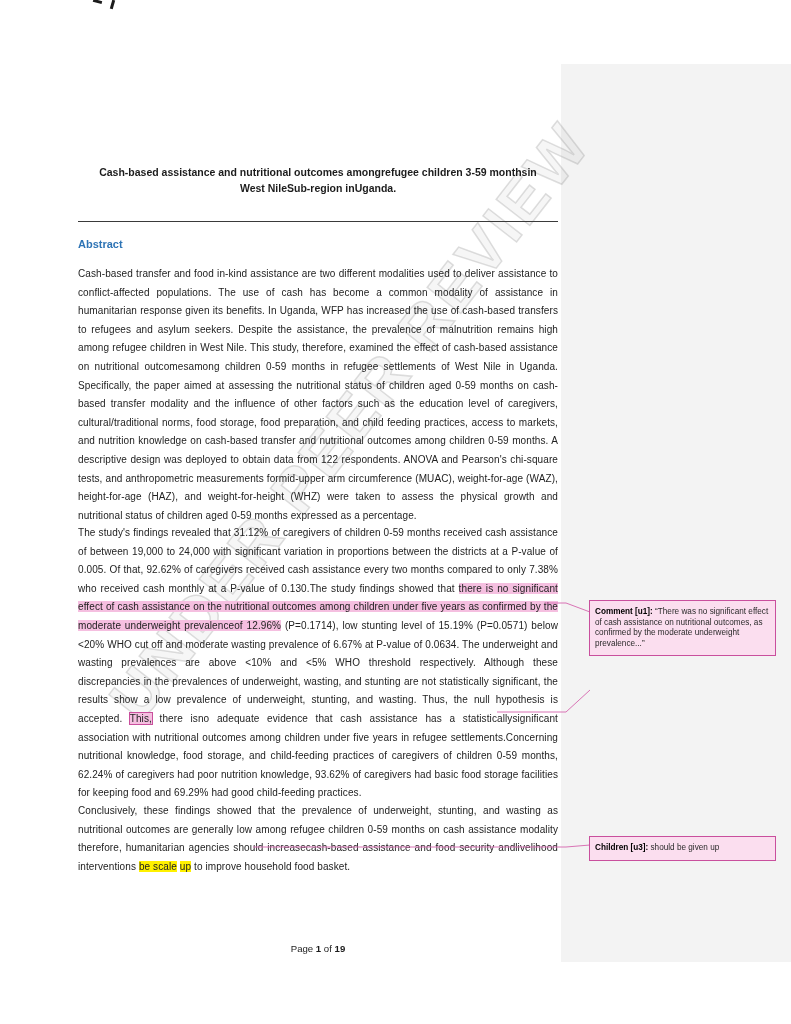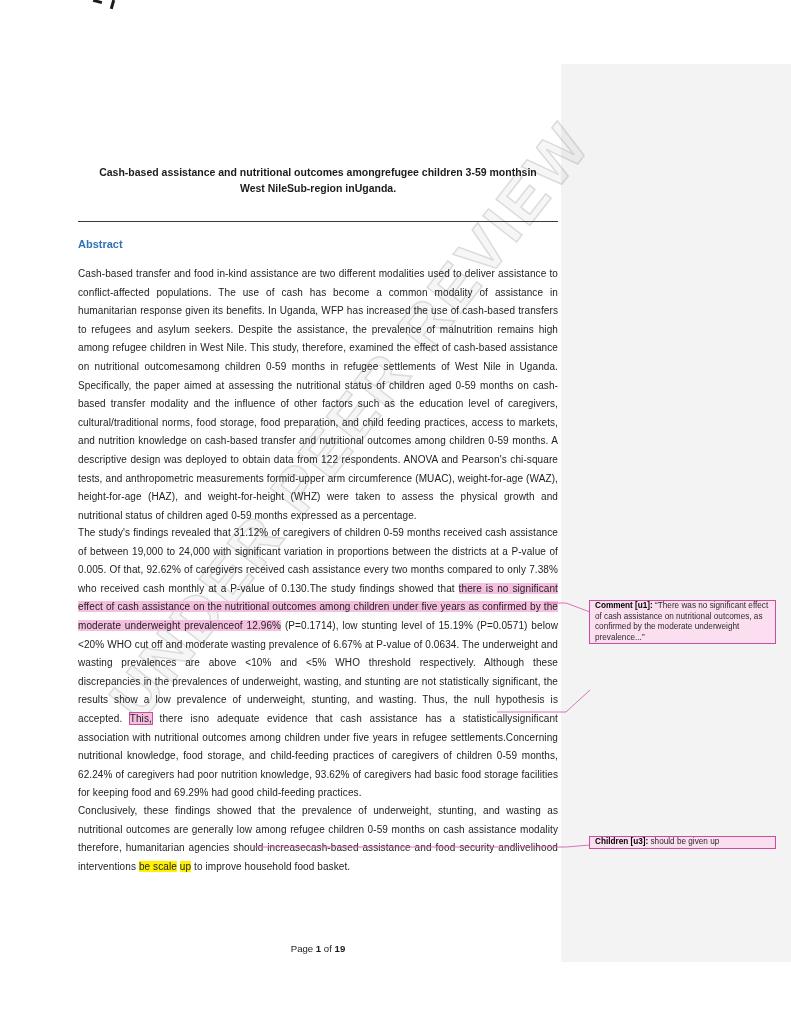--- a/index.html
+++ b/index.html
@@ -57,21 +57,21 @@
     text-align:center; font-size:9.6px; color:#1c1c1c;margin-top:30px;
   }
   .footer b { font-weight:bold; }
 
   .connector-lines { position:absolute; left:0; top:0; z-index:3; pointer-events:none; }
   .connector-lines polyline { fill:none; stroke:#D973B5; stroke-width:1; }
 
   .comment {
     position:absolute; left:589px; width:187px; z-index:4;
     background:#FBDEEF; border:1px solid #C94F9D;
-    padding:0 5px; font-size:8.2px; line-height:10.6px; color:#2a2a2a;
+    padding:6px 5px; font-size:8.2px; line-height:10.6px; color:#2a2a2a;
   }
   .c-label { font-weight:bold; color:#000000; }
   .comment-u1 { top:600px; }
   .comment-u2 { top:679px; }
   .comment-u3 { top:836px; }
 </style>
 </head>
 <body>
 
 <div class="page">

